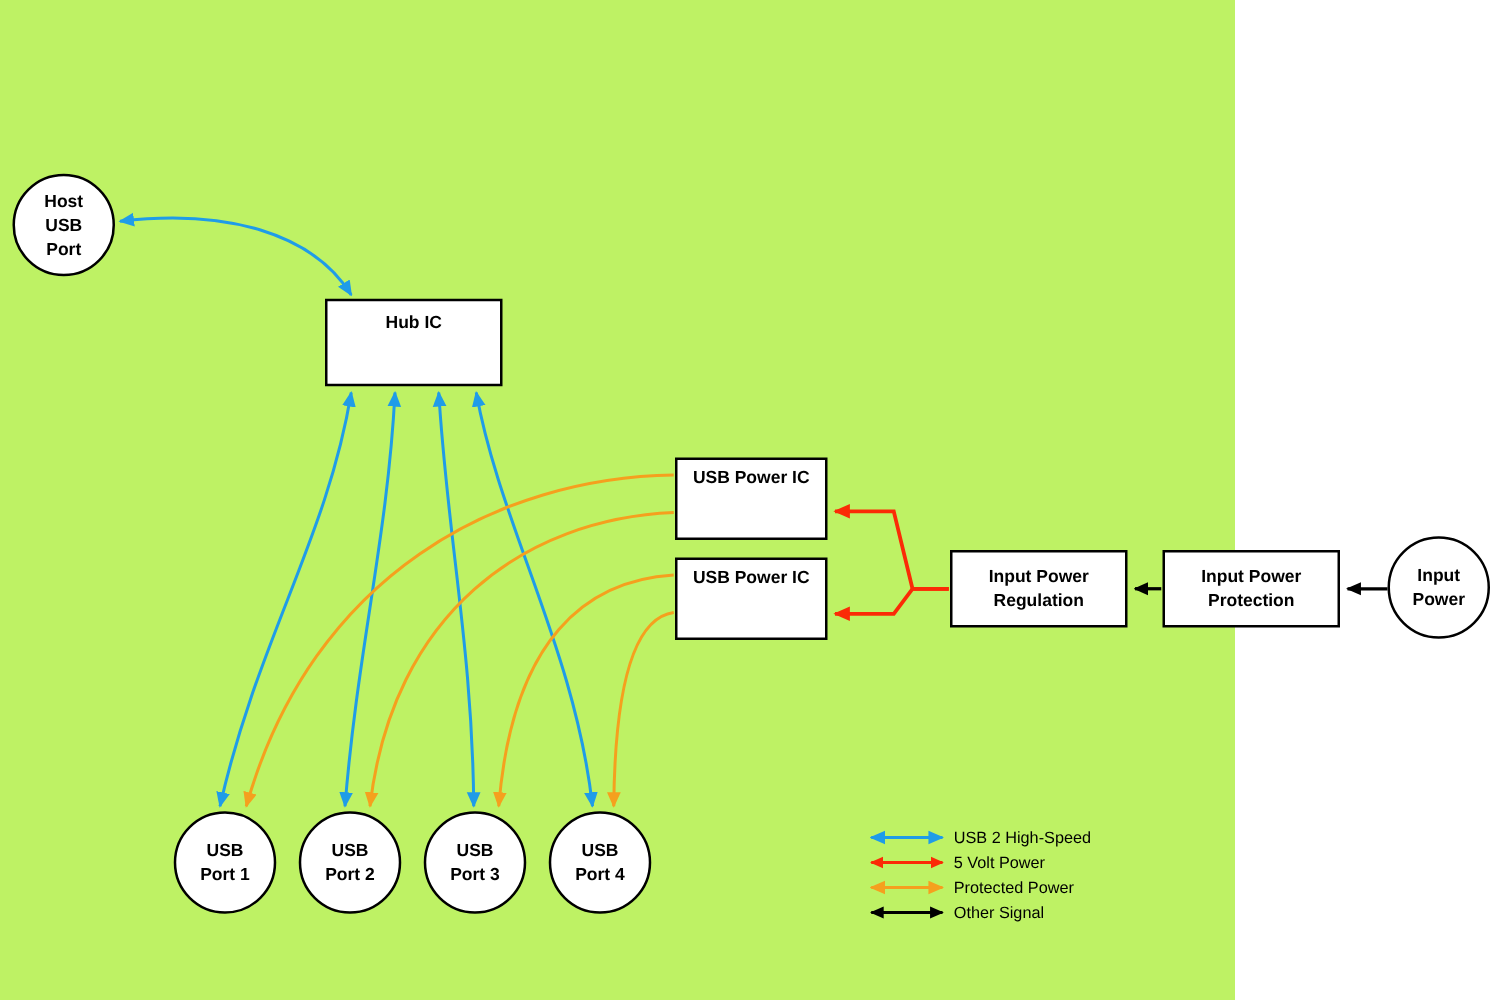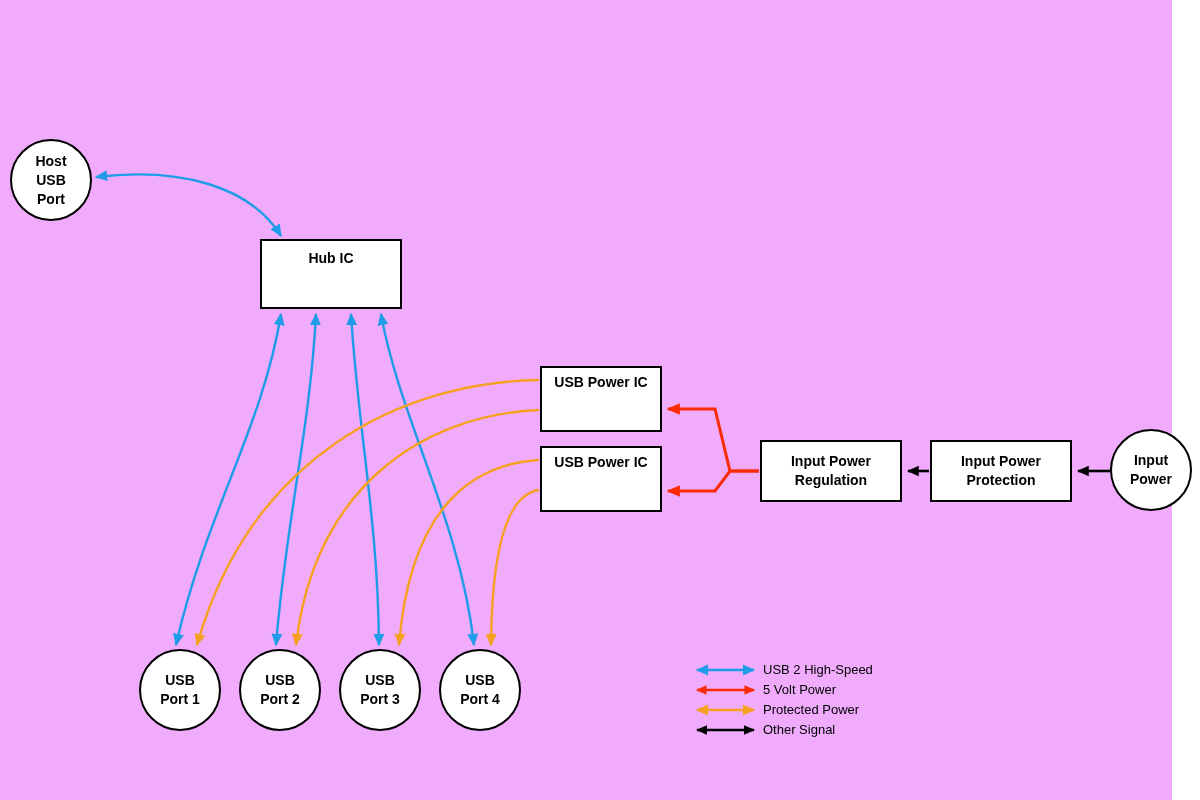--- a/index.html
+++ b/index.html
@@ -8,23 +8,23 @@
     background: #ffffff;
   }
   body {
     width: 1200px;
     height: 800px;
     font-family: "Liberation Sans", sans-serif;
     overflow: hidden;
   }
   #canvas {
     position: relative;
-    width: 1172px;
+    width: 988px;
     height: 800px;
-    background: #f0abfc;
+    background: #bef264;
   }
   svg.diagram {
     position: absolute;
     left: 0;
     top: 0;
     width: 1200px;
     height: 800px;
   }
   .node-shape {
     fill: #ffffff;

